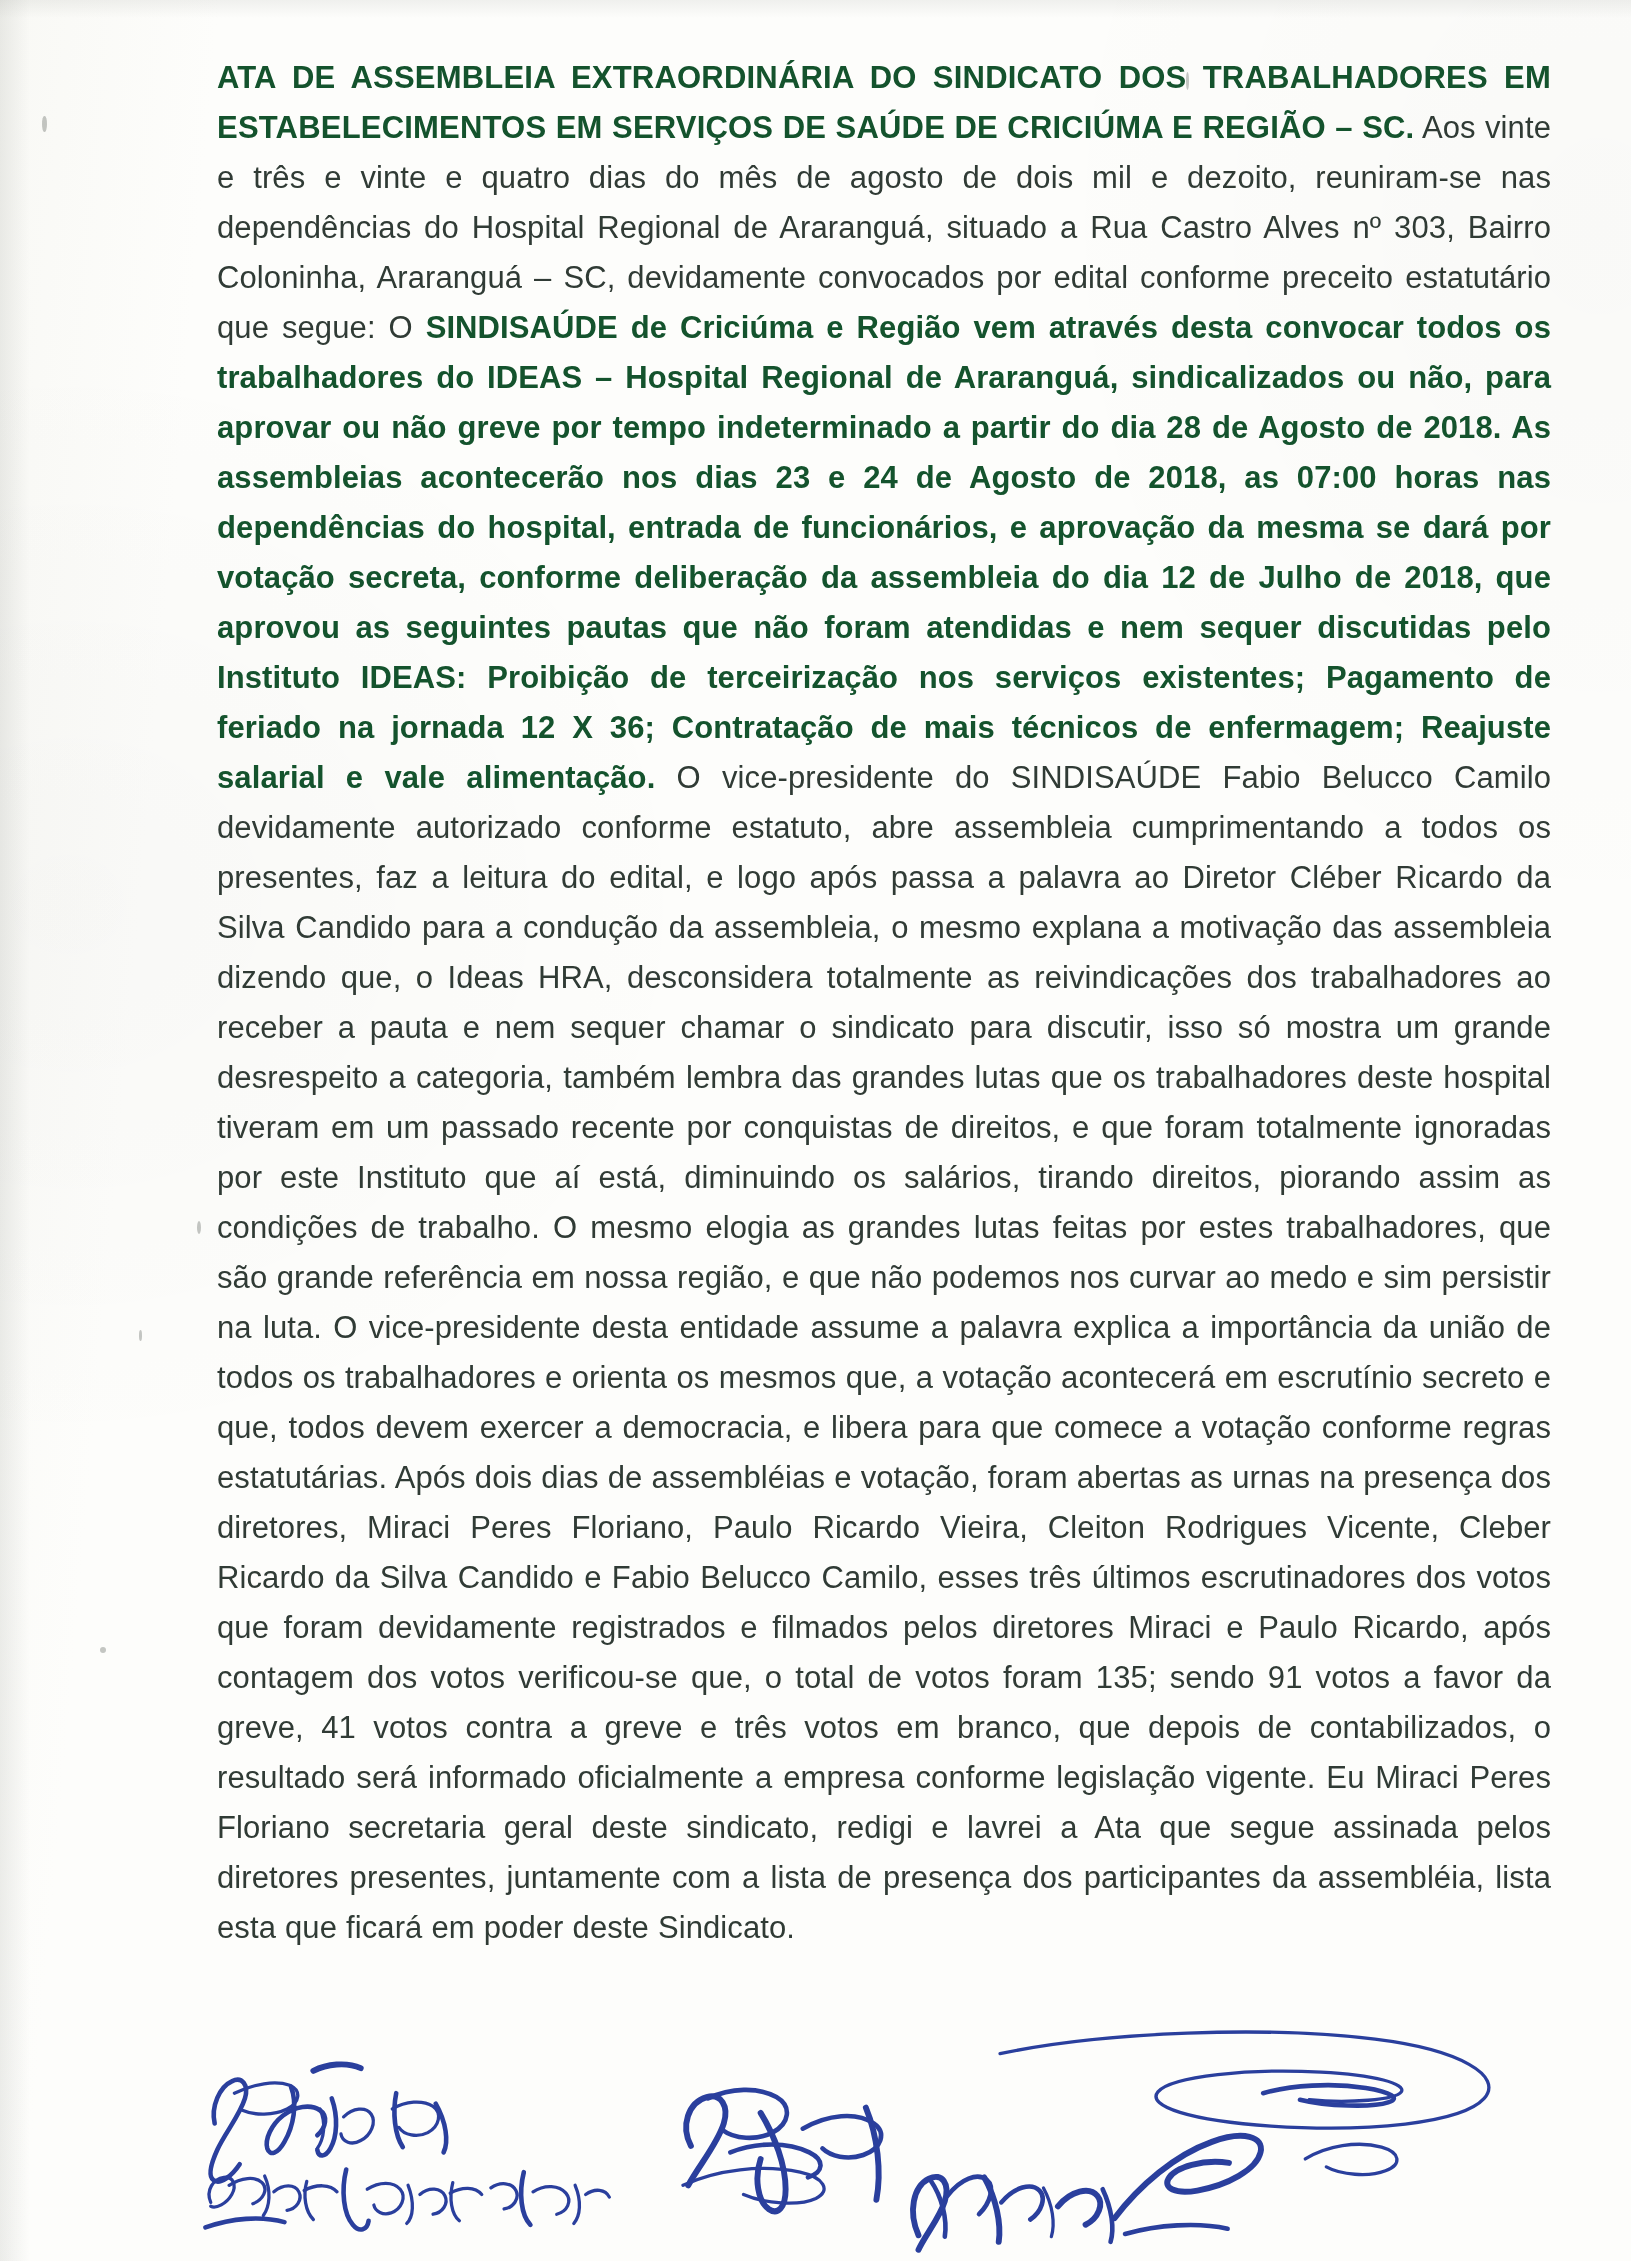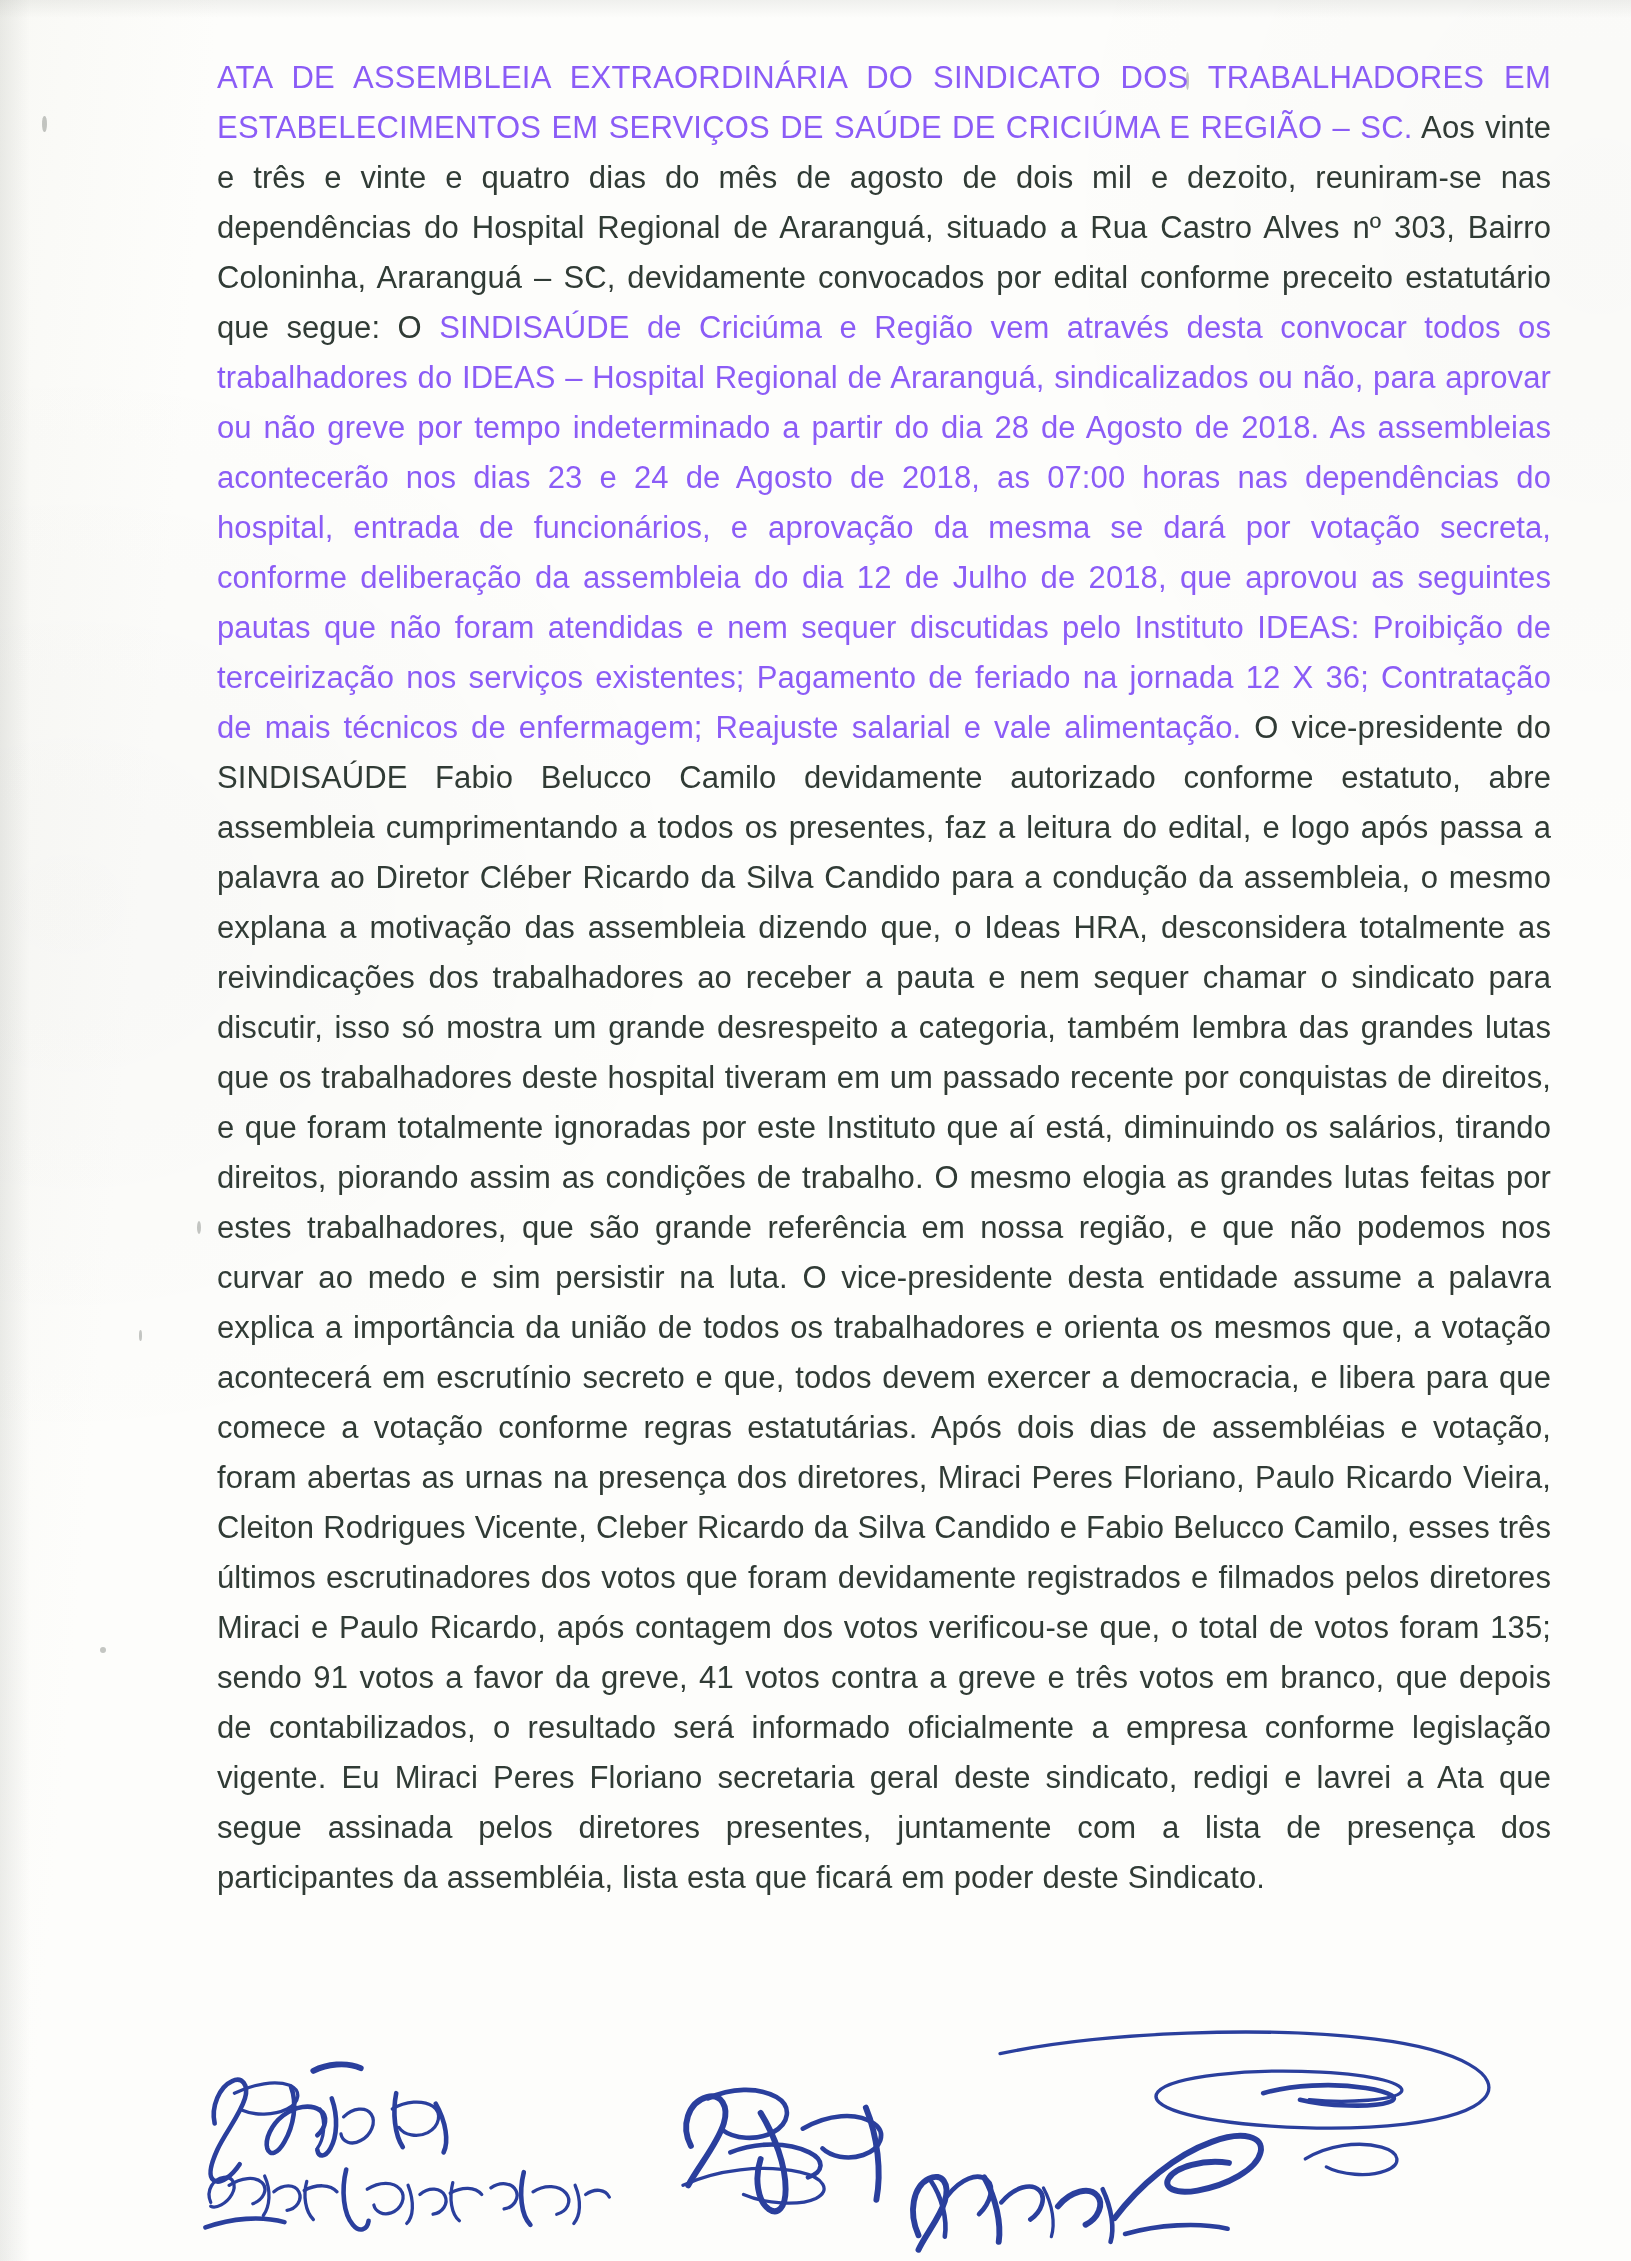--- a/index.html
+++ b/index.html
@@ -41,22 +41,22 @@
     line-height: 50px;
     color: #303b35;
     text-align: justify;
     text-justify: inter-word;
     letter-spacing: 0.1px;
     word-spacing: 0.3px;
     -webkit-font-smoothing: antialiased;
   }
   .doc-body b,
   .doc-body strong {
-    font-weight: 400;
-    color: #8b5cf6;
+    font-weight: 700;
+    color: #14532d;
   }
   .heading-caps {
     font-weight: 700;
     letter-spacing: 0.2px;
   }
   
   .signatures {
     position: absolute;
     left: 191px;
     top: 2030px;

